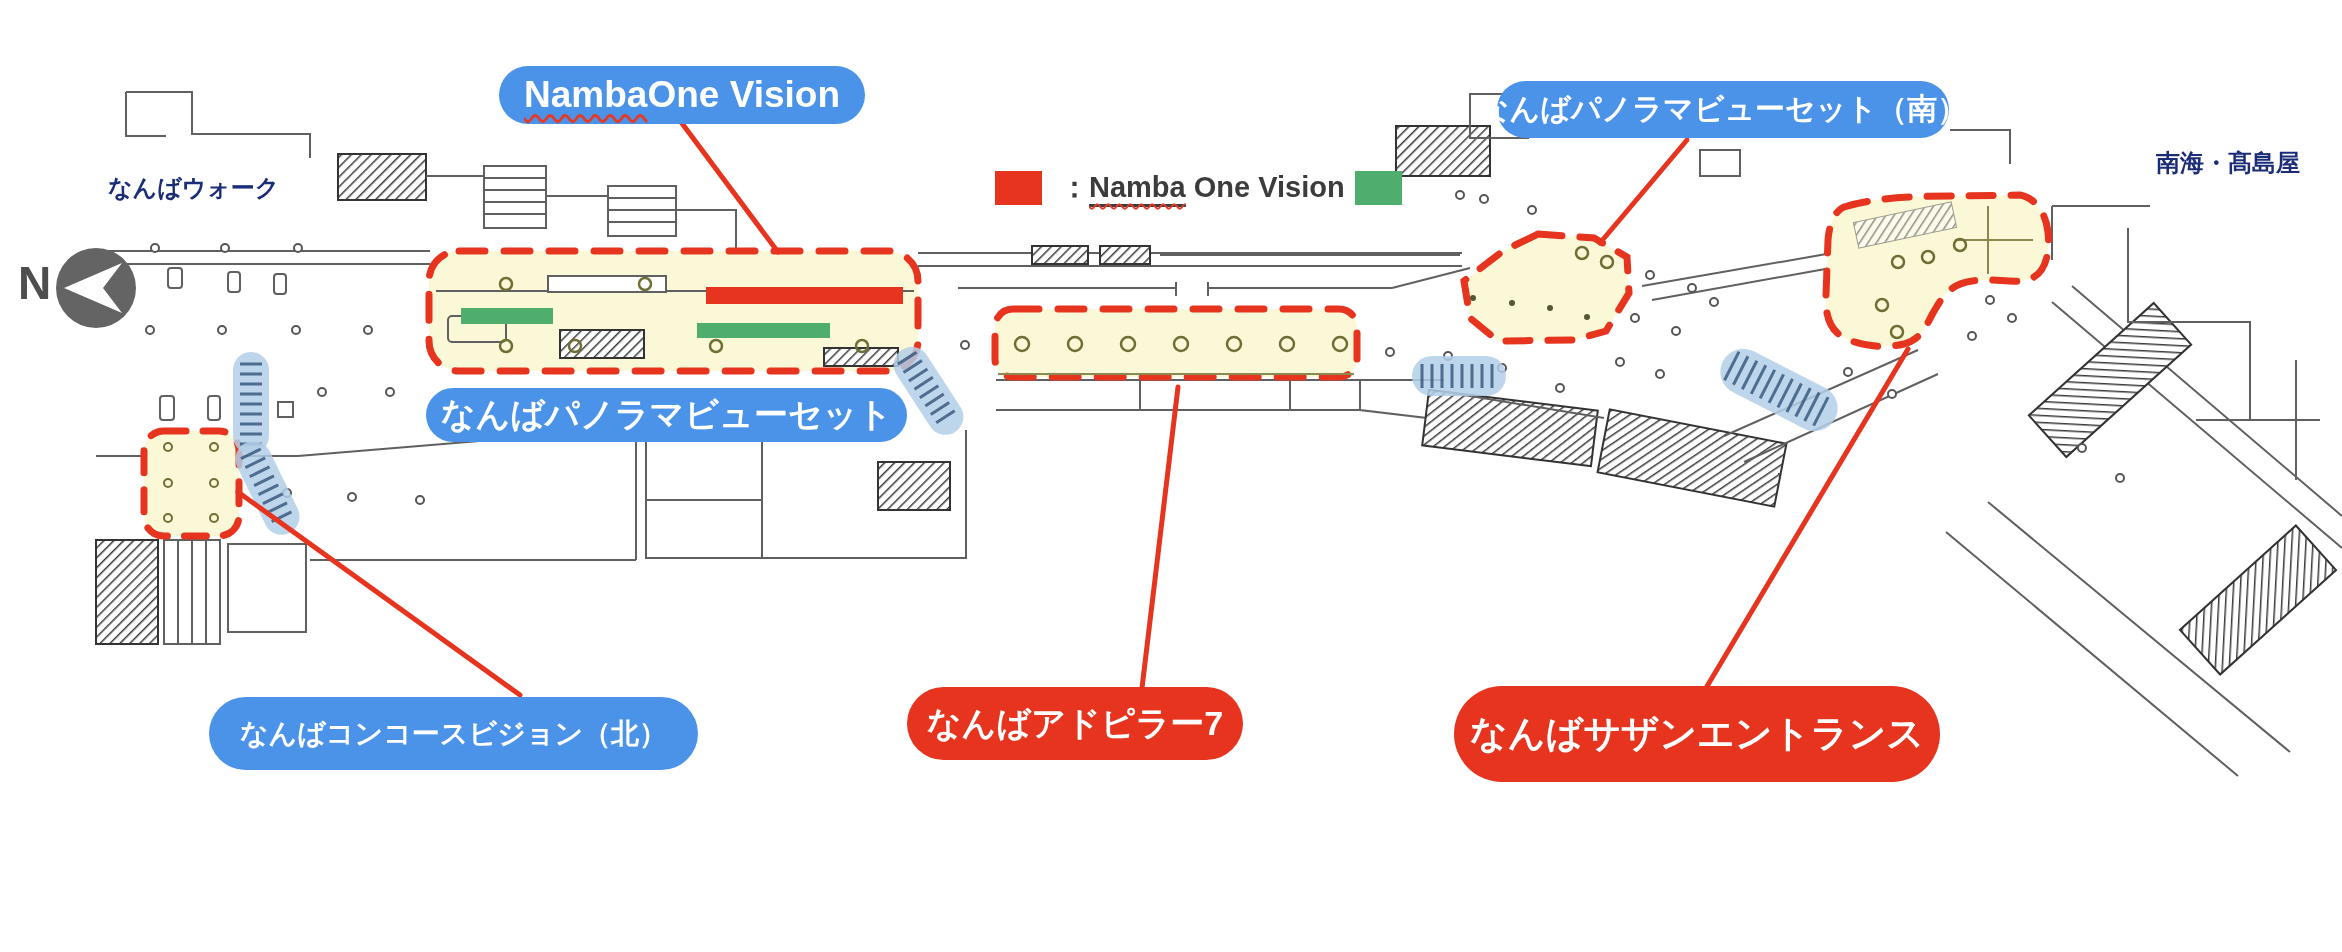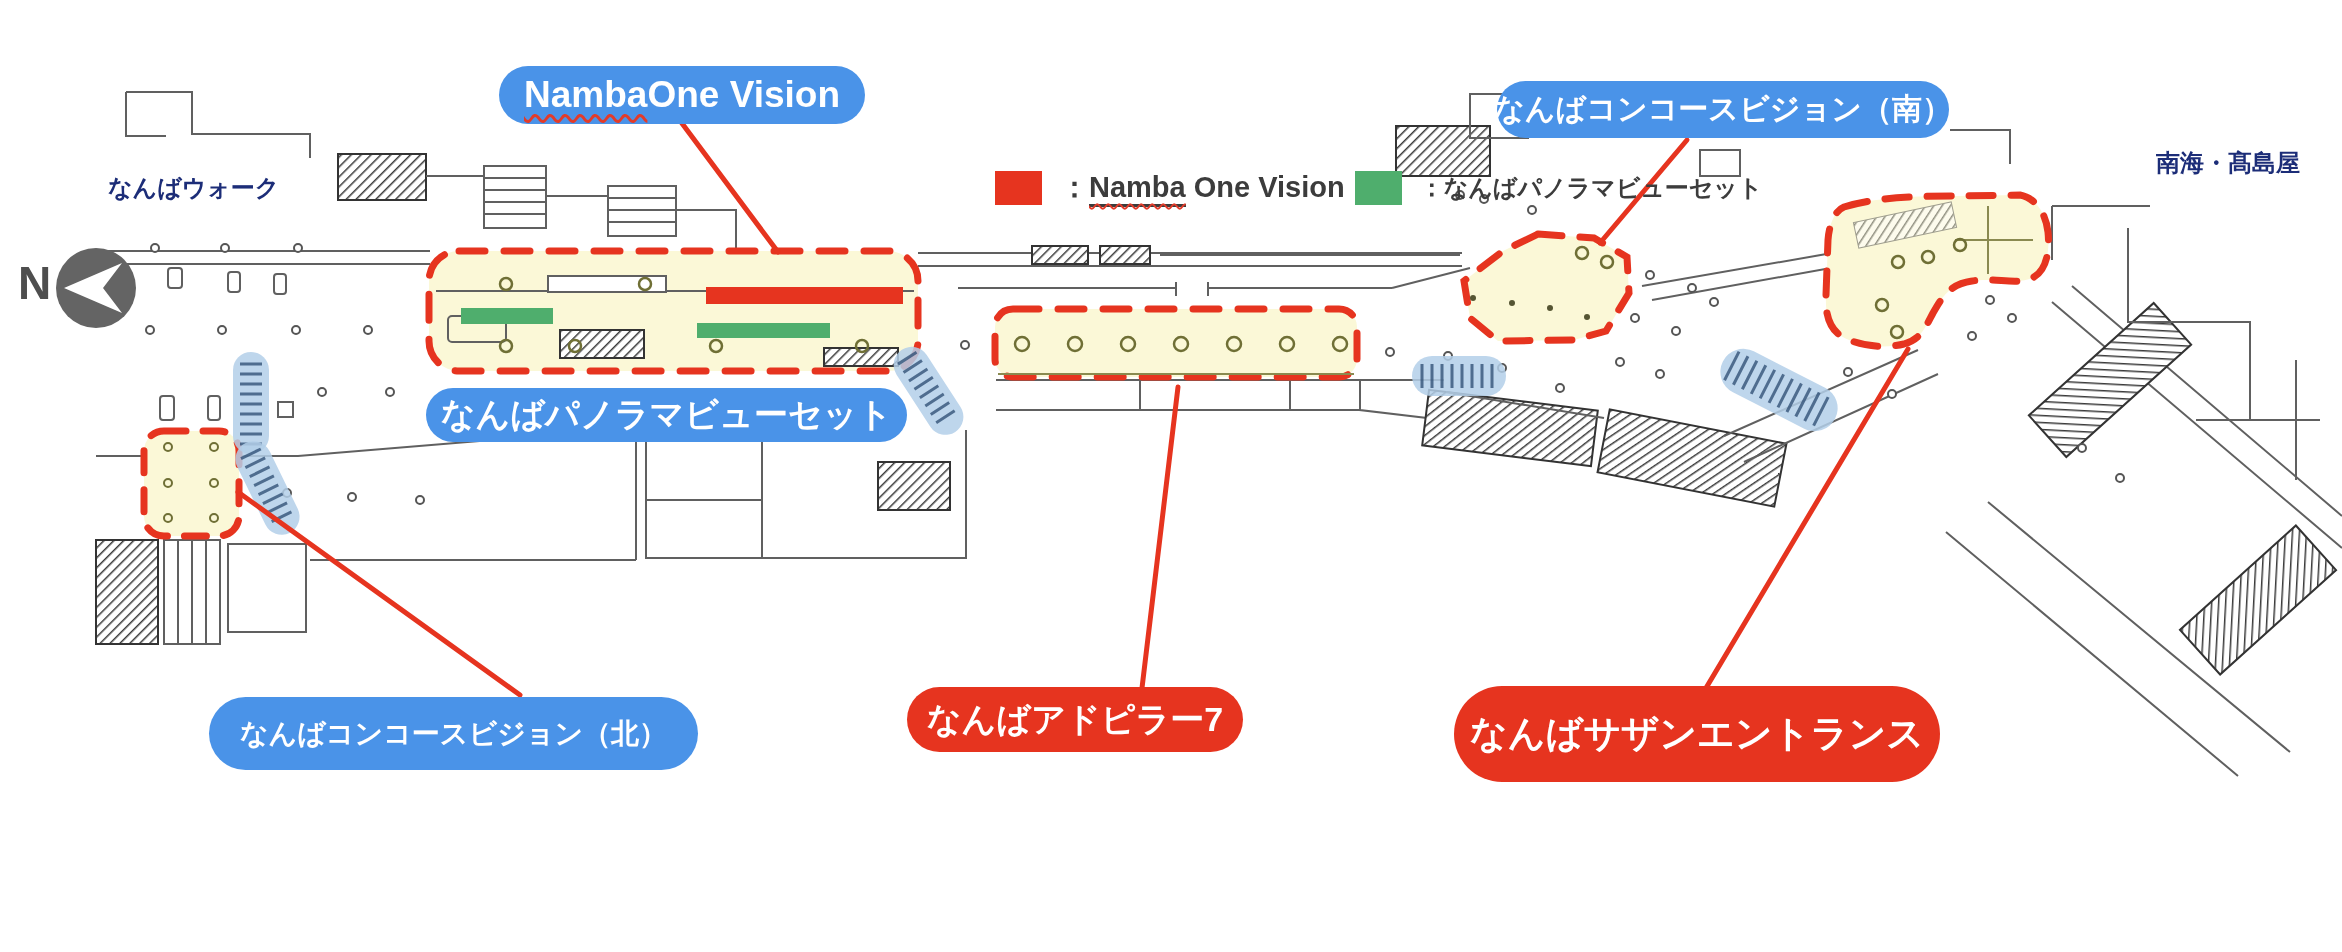--- a/index.html
+++ b/index.html
@@ -9,21 +9,21 @@
 
   .pill{position:absolute;display:flex;align-items:center;justify-content:center;
         border-radius:999px;color:#ffffff;font-weight:bold;white-space:nowrap;}
   .pill-blue{background:#4a93e8;}
   .pill-red{background:#e6341f;}
 
   #pill-namba-one-vision{left:499px;top:66px;width:366px;height:58px;font-size:37px;}
   #pill-concourse-south{left:1497px;top:81px;width:452px;height:57px;font-size:30px;}
   #pill-panorama{left:426px;top:388px;width:481px;height:54px;font-size:34px;}
   #pill-concourse-north{left:209px;top:697px;width:489px;height:73px;font-size:28px;}
-  #pill-ad-pillar{left:907px;top:687px;width:336px;height:65px;font-size:34px;text-align:right;}
+  #pill-ad-pillar{left:907px;top:687px;width:336px;height:73px;font-size:34px;text-align:right;}
   #pill-southern-entrance{left:1454px;top:686px;width:486px;height:96px;font-size:37px;}
 
   .em-wavy{text-decoration:underline wavy #e23b2a 2.5px;text-underline-offset:7px;}
 
   .legend{position:absolute;left:995px;top:168px;display:flex;flex-direction:row;gap:10px;}
   .legend-row{display:flex;align-items:center;gap:18px;}
   .swatch{width:47px;height:34px;flex:0 0 auto;}
   .swatch-red{background:#e6341f;}
   .swatch-green{background:#4fae6d;}
   .legend-label{font-weight:bold;color:#3c3c3c;}
@@ -271,30 +271,29 @@
   <div class="area-label" id="namba-walk">なんばウォーク</div>
   <div class="area-label" id="takashimaya">南海・髙島屋</div>
 
   <div class="legend">
     <div class="legend-row">
       <div class="swatch swatch-red"></div>
       <div class="legend-label legend-label-1"><span>：</span><span class="legend-em">Namba</span><span> One Vision</span></div>
     </div>
     <div class="legend-row">
       <div class="swatch swatch-green"></div>
-      <div class="legend-label legend-label-2"><span>：</span><span>なんばパノラマビューセット</span></div>
     </div>
   </div>
 
   <div class="pill pill-blue" id="pill-namba-one-vision">
       <span class="em-wavy">Namba</span>
       <span> One Vision</span>
     </div>
   <div class="pill pill-blue" id="pill-concourse-south">
-      <span>なんばコンコースビジョン（南）</span>
+      <span>なんばパノラマビューセット（南）</span>
     </div>
   <div class="pill pill-blue" id="pill-panorama">
       <span>なんばパノラマビューセット</span>
     </div>
   <div class="pill pill-blue" id="pill-concourse-north">
       <span>なんばコンコースビジョン（北）</span>
     </div>
   <div class="pill pill-red" id="pill-ad-pillar">
       <span>なんばアドピラー7</span>
     </div>

